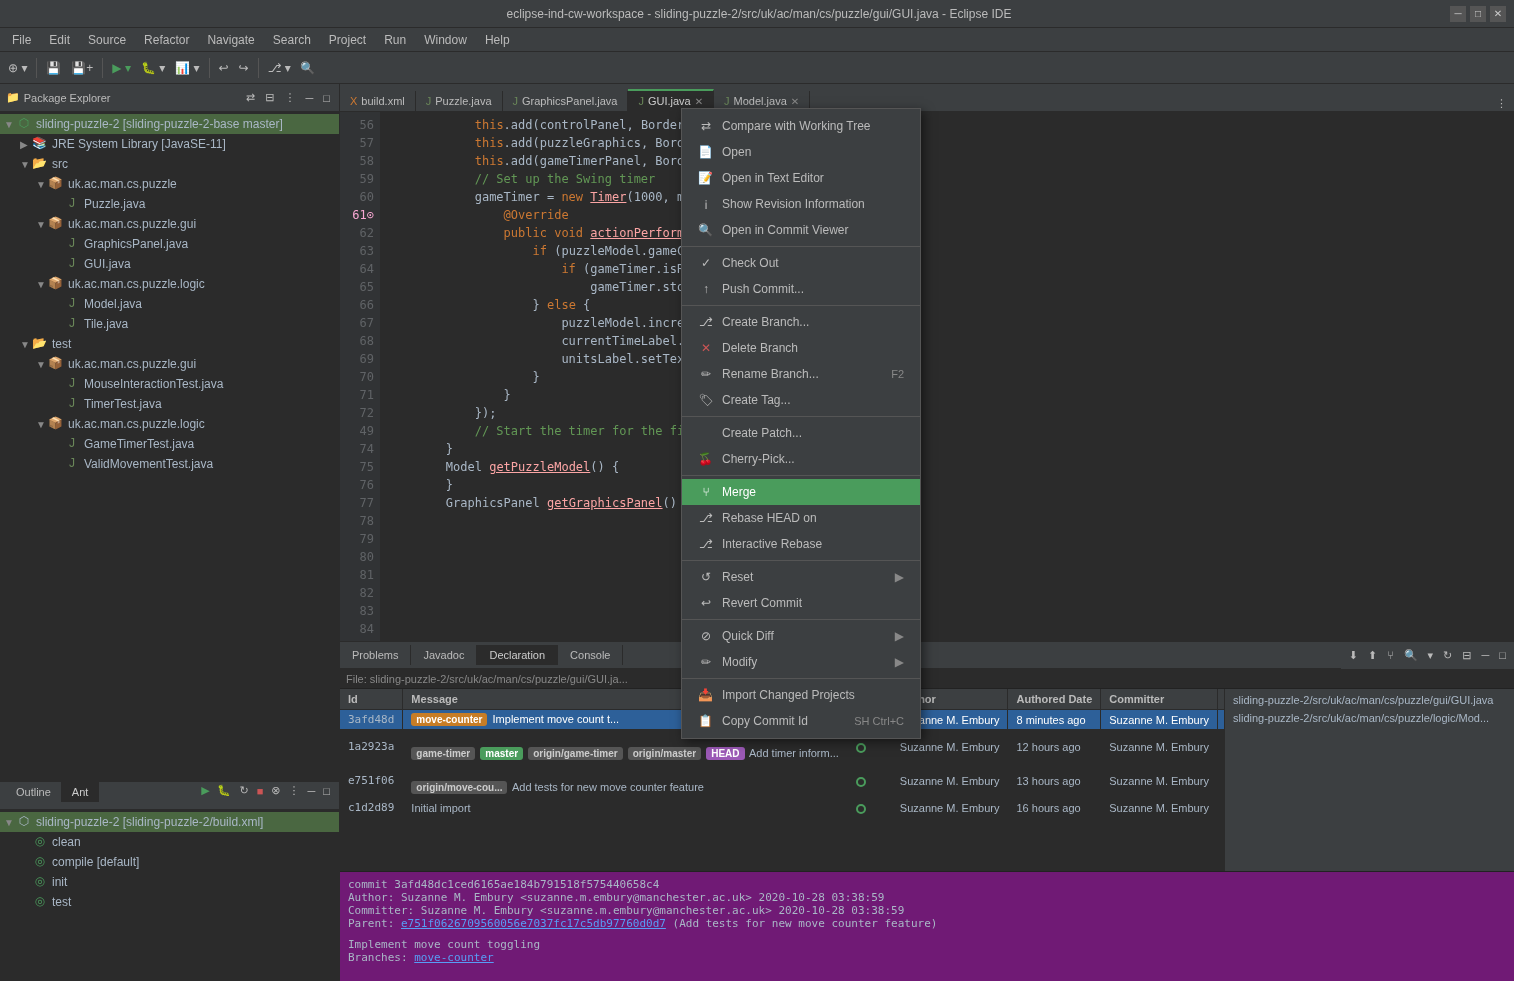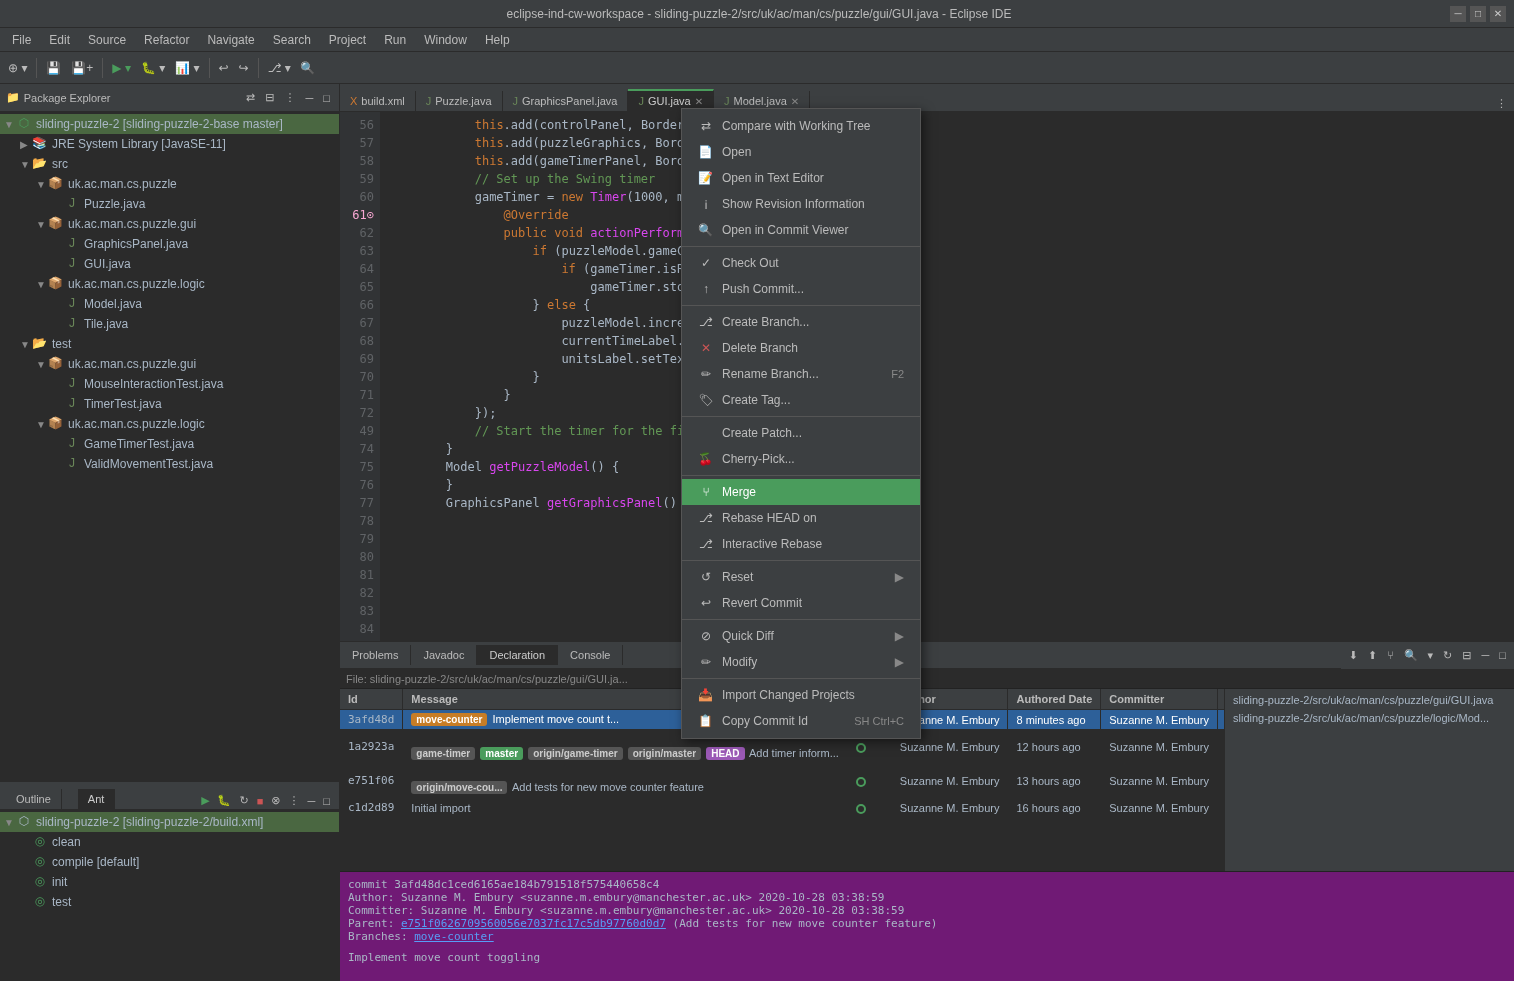--- a/index.html
+++ b/index.html
@@ -33,21 +33,21 @@
     .pkg-header-btn { background: none; border: none; color: #bbb; cursor: pointer; font-size: 11px; padding: 1px 3px; }
     #pkg-tree { flex: 1; overflow-y: auto; padding: 2px 0; }
     .tree-item { display: flex; align-items: center; padding: 2px 4px; cursor: pointer; white-space: nowrap; font-size: 12px; }
     .tree-item.highlight { background: #4a6741; }
     .tree-indent { display: inline-block; }
     .tree-arrow { display: inline-block; width: 12px; font-size: 10px; color: #888; }
     .tree-icon { display: inline-block; width: 16px; height: 16px; margin-right: 4px; font-size: 12px; text-align: center; }
 
     
     #outline-panel { height: 200px; background: #2b2b2b; border-top: 1px solid #2b2b2b; display: flex; flex-direction: column; }
-    #outline-header { background: #3c3f41; height: 28px; display: flex; align-items: flex-end; padding: 0 6px; border-bottom: 1px solid #2b2b2b; font-size: 11px; color: #bbb; gap: 16px; }
+    #outline-header { background: #3c3f41; height: 28px; display: flex; align-items: flex-start; padding: 0 6px; border-bottom: 1px solid #2b2b2b; font-size: 11px; color: #bbb; gap: 0; }
     .tab-label { padding: 4px 10px; cursor: pointer; font-size: 11px; border-right: 1px solid #2b2b2b; }
     .tab-label.active { background: #2b2b2b; color: #ccc; }
     #outline-tools { display: flex; align-items: center; gap: 2px; }
     .outline-btn { background: none; border: none; color: #bbb; cursor: pointer; font-size: 11px; padding: 2px 3px; }
     #ant-tree { flex: 1; overflow-y: auto; padding: 2px 0; }
 
     
     #center-panel { flex: 1; display: flex; flex-direction: column; background: #2b2b2b; overflow: hidden; }
 
     
@@ -56,21 +56,21 @@
     .editor-tab.active { background: #2b2b2b; color: #ccc; border-top: 2px solid #4a9c5c; }
     .tab-close { font-size: 10px; color: #888; cursor: pointer; }
 
     
     #editor-area { flex: 1; display: flex; overflow: hidden; position: relative; min-height: 0; }
     #line-numbers { width: 40px; background: #313335; color: #606366; font-size: 12px; font-family: monospace; padding: 4px 0; text-align: right; padding-right: 6px; overflow: hidden; line-height: 18px; }
     #code-content { flex: 1; overflow: auto; padding: 4px 8px; font-size: 12px; font-family: monospace; line-height: 18px; background: #2b2b2b; }
     .code-line { white-space: pre; color: #a9b7c6; }
     .kw { color: #cc7832; }
     .cmt { color: #629755; }
-    .fn { color: #d946ef; }
+    .fn { color: #fca5a5; text-decoration: underline; }
     .type { color: #a9b7c6; }
 
     
     #bottom-panels { height: 340px; display: flex; flex-direction: column; border-top: 1px solid #2b2b2b; background: #2b2b2b; }
     #bottom-tabs { height: 28px; display: flex; align-items: center; background: #3c3f41; border-bottom: 1px solid #2b2b2b; gap: 0; }
     .bottom-tab { padding: 4px 12px; cursor: pointer; font-size: 11px; color: #bbb; border-right: 1px solid #2b2b2b; }
     .bottom-tab.active { background: #2b2b2b; color: #ccc; }
     #bottom-toolbar { height: 28px; background: #3c3f41; display: flex; align-items: center; padding: 0 4px; border-bottom: 1px solid #2b2b2b; gap: 2px; justify-content: flex-end; }
     .bt-btn { background: none; border: none; color: #bbb; cursor: pointer; font-size: 11px; padding: 2px 4px; }
     #file-path-bar { background: #2b2b2b; padding: 3px 6px; font-size: 11px; color: #888; border-bottom: 1px solid #222; }
@@ -531,25 +531,25 @@
 
         <div id="commit-detail">
           <div>commit 3afd48dc1ced6165ae184b791518f575440658c4</div>
           <div>Author: Suzanne M. Embury &lt;suzanne.m.embury@manchester.ac.uk&gt; 2020-10-28 03:38:59</div>
           <div>Committer: Suzanne M. Embury &lt;suzanne.m.embury@manchester.ac.uk&gt; 2020-10-28 03:38:59</div>
           <div>
             <span>Parent:</span>
             <span class="commit-link">e751f0626709560056e7037fc17c5db97760d0d7</span>
             <span> (Add tests for new move counter feature)</span>
           </div>
+          <div style="margin-top:8px">Implement move count toggling</div>
           <div>
             <span>Branches:</span>
             <span class="commit-link">move-counter</span>
           </div>
-          <div style="margin-top:8px">Implement move count toggling</div>
         </div>
       </div>
     </div>
   </div>
 </div>
 
 <div id="context-menu" style="left:681px; top:108px;">
   <div class="ctx-item">
     <span class="ctx-icon">⇄</span>
     <span>Compare with Working Tree</span>

